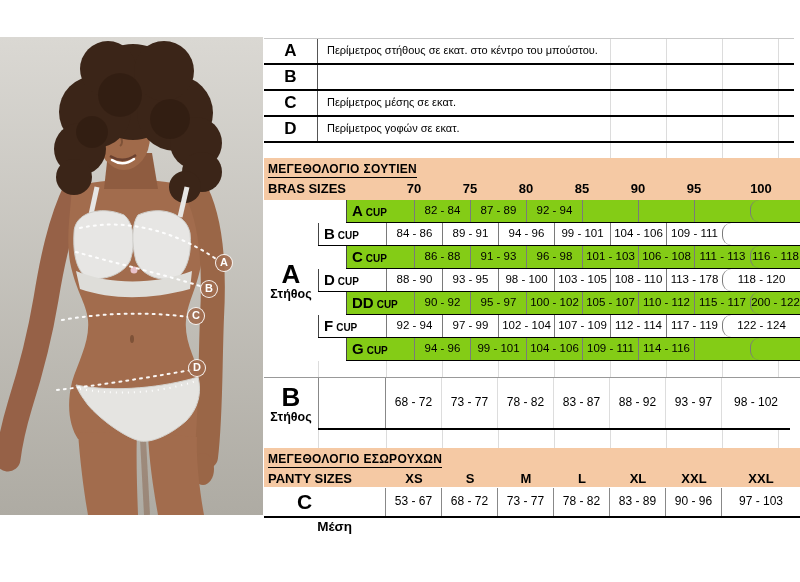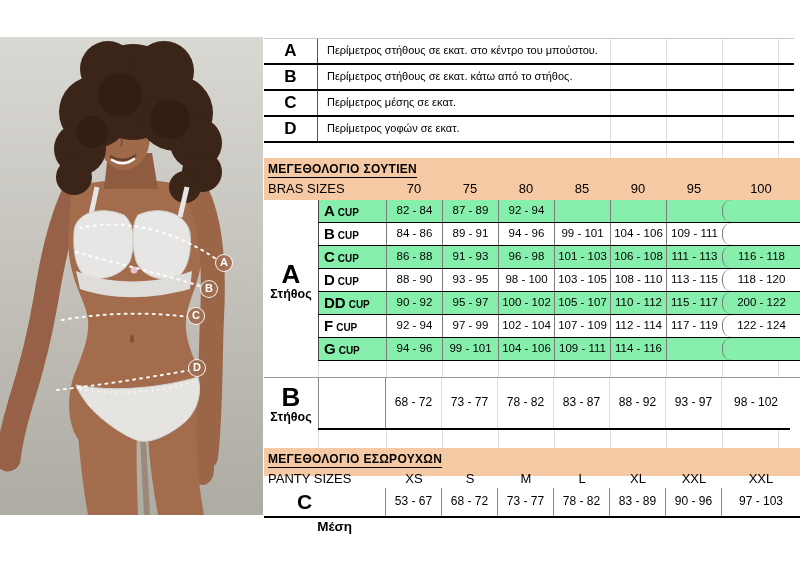--- a/index.html
+++ b/index.html
@@ -23,34 +23,34 @@
   .guide { position:absolute; left:0; top:38px; width:530px; border-top:1px solid #c9c9c9; }
   .grow { display:flex; height:26px; border-bottom:2px solid #000; }
   .grow .gletter { width:54px; border-right:1.5px solid #555; font-weight:bold; font-size:17px;
                    text-align:center; line-height:23px; }
   .grow .gdesc { flex:1; font-size:11px; padding:5px 0 0 9px; }
 
   
   .peach { position:absolute; left:0; width:536px; background:#F5C9A4; }
   .peach .ptitle { height:21px; padding:4px 0 0 4px; font-size:12px; font-weight:bold; letter-spacing:0.3px; }
   .peach .ptitle span { border-bottom:1.5px solid #000; padding-bottom:1px; }
-  .peach .phead { display:flex; height:21px; font-weight:normal; font-size:13px; }
+  .peach .phead { display:flex; height:21px; font-weight:bold; font-size:13px; }
   .peach .phlabel { width:122px; padding:2px 0 0 4px; }
   .peach .psize { width:56px; text-align:center; padding-top:2px; }
   .peach .psize.last { flex:1; }
 
   
   .cups { position:absolute; left:0; top:200px; width:536px; height:161px; }
   .bigcell { position:absolute; left:0; top:0; width:54px; height:161px; display:flex;
              flex-direction:column; align-items:center; justify-content:center; }
   .bigletter { font-size:26px; font-weight:bold; line-height:26px; }
   .biglabel { font-size:12.5px; font-weight:bold; }
   .cuprows { position:absolute; left:54px; top:0; right:0; }
   .cuprow { display:flex; height:23px; border-bottom:1.5px solid #000; }
-  .cuprow.shade { background:#86efac; }
+  .cuprow.shade { background:#84cc16;margin-left:28px; }
   .cupcell { width:68px; border-left:1.5px solid #444; padding-left:5px; }
   .cupcell .cl { font-size:15px; font-weight:bold; line-height:21px; }
   .cupcell .cw { font-size:10px; font-weight:bold; margin-left:3px; }
   .val { width:56px; border-left:1px solid #7a7a7a; text-align:center; font-size:11.5px; line-height:21px; }
   .val.last { flex:1;border-radius:9px; }
 
   
   .bsec { position:absolute; left:0; top:377px; width:536px; height:53px; border-top:1px solid #999; display:flex; }
   .bsec .bigcell2 { width:54px; display:flex; flex-direction:column; align-items:center; justify-content:center; }
   .binner { flex:1; display:flex; border-bottom:2.5px solid #000; margin-right:10px; }
@@ -171,21 +171,20 @@
     <div class="gridline" style="left:458px; top:430px; height:18px;"></div>
     <div class="gridline" style="left:514px; top:430px; height:18px;"></div>
 
     <div class="guide">
       <div class="grow">
         <div class="gletter cell">A</div>
         <div class="gdesc cell">Περίμετρος στήθους σε εκατ. στο κέντρο του μπούστου.</div>
       </div>
       <div class="grow">
         <div class="gletter cell">B</div>
-        <div class="gdesc cell">Περίμετρος στήθους σε εκατ. κάτω από το στήθος.</div>
       </div>
       <div class="grow">
         <div class="gletter cell">C</div>
         <div class="gdesc cell">Περίμετρος μέσης σε εκατ.</div>
       </div>
       <div class="grow">
         <div class="gletter cell">D</div>
         <div class="gdesc cell">Περίμετρος γοφών σε εκατ.</div>
       </div>
     </div>
@@ -240,21 +239,21 @@
           <div class="val">111 - 113</div>
           <div class="val last">116 - 118</div>
         </div>
         <div class="cuprow">
           <div class="cupcell cell"><span class="cl">D</span><span class="cw">CUP</span></div>
           <div class="val">88 - 90</div>
           <div class="val">93 - 95</div>
           <div class="val">98 - 100</div>
           <div class="val">103 - 105</div>
           <div class="val">108 - 110</div>
-          <div class="val">113 - 115</div>
+          <div class="val">113 - 178</div>
           <div class="val last">118 - 120</div>
         </div>
         <div class="cuprow shade">
           <div class="cupcell cell"><span class="cl">DD</span><span class="cw">CUP</span></div>
           <div class="val">90 - 92</div>
           <div class="val">95 - 97</div>
           <div class="val">100 - 102</div>
           <div class="val">105 - 107</div>
           <div class="val">110 - 112</div>
           <div class="val">115 - 117</div>
@@ -293,21 +292,21 @@
         <div class="bval">68 - 72</div>
         <div class="bval">73 - 77</div>
         <div class="bval">78 - 82</div>
         <div class="bval">83 - 87</div>
         <div class="bval">88 - 92</div>
         <div class="bval">93 - 97</div>
         <div class="bval last">98 - 102</div>
       </div>
     </div>
 
-    <div class="peach" style="top:448px; height:28px;">
+    <div class="peach" style="top:448px; height:39px;">
       <div class="ptitle"><span>ΜΕΓΕΘΟΛΟΓΙΟ ΕΣΩΡΟΥΧΩΝ</span></div>
       <div class="phead">
         <div class="phlabel cell">PANTY SIZES</div>
         <div class="psize">XS</div>
         <div class="psize">S</div>
         <div class="psize">M</div>
         <div class="psize">L</div>
         <div class="psize">XL</div>
         <div class="psize">XXL</div>
         <div class="psize last">XXL</div>

